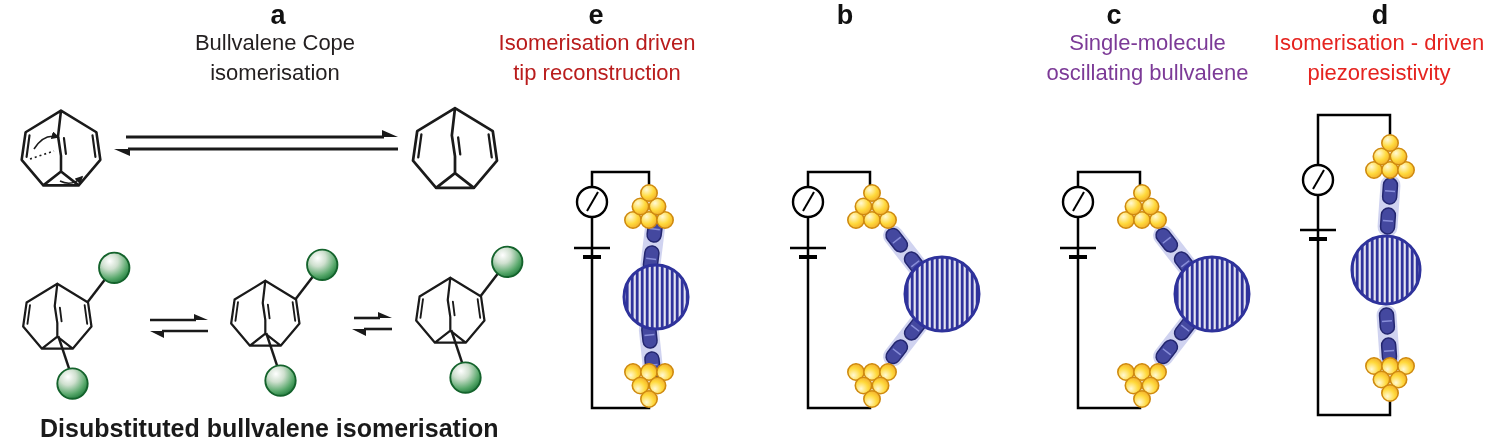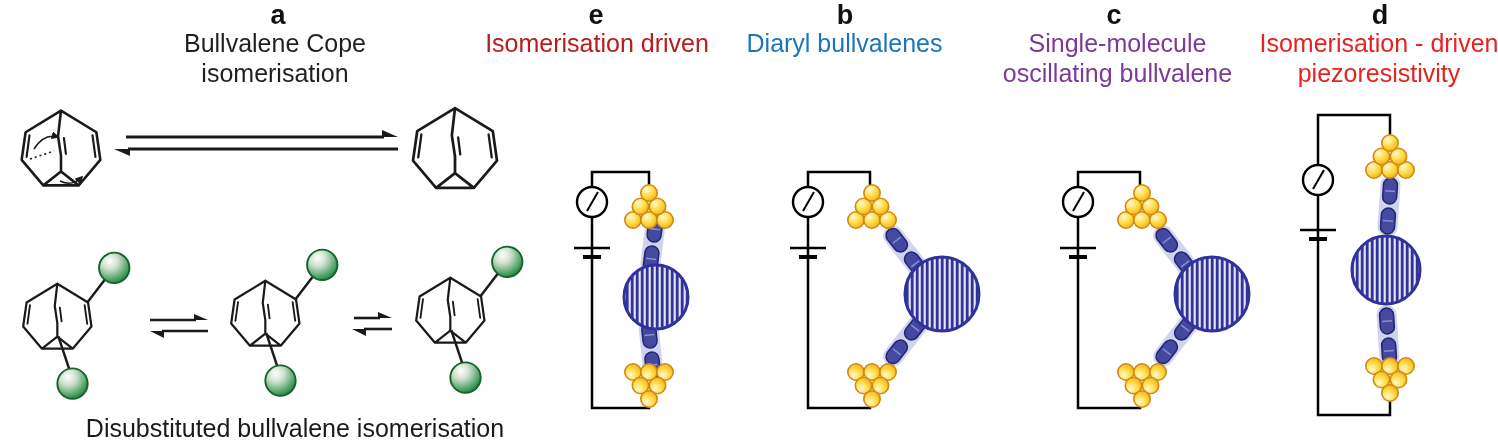--- a/index.html
+++ b/index.html
@@ -16,32 +16,32 @@
     transform:translateX(-50%);
     font-size:27px;
     font-weight:bold;
     color:#111;
     white-space:nowrap;
   }
   .panel-title{
     position:absolute;
     top:28px;
     text-align:center;
-    font-size:25px;
+    font-size:22px;
     line-height:30px;
     white-space:nowrap;
   }
   .panel-title div{white-space:nowrap;}
   .caption{
     position:absolute;
     top:414px;left:40px;width:510px;
-    text-align:center;
     font-size:25px;
     color:#1a1a1a;
     white-space:nowrap;
+    font-weight:bold;
   }
   svg{position:absolute;display:block;overflow:visible;}
   #chem-svg{left:0;top:85px;}
   #circuit-e{left:545px;top:160px;}
   #circuit-b{left:770px;top:160px;}
   #circuit-c{left:1040px;top:160px;}
   #circuit-d{left:1285px;top:100px;}
 </style>
 </head>
 <body>
@@ -118,25 +118,25 @@
   <div class="panel-label" style="left:845px">b</div>
   <div class="panel-label" style="left:1114px">c</div>
   <div class="panel-label" style="left:1380px">d</div>
 
   <div class="panel-title" style="left: 115px; width: 320px; color: rgb(35, 31, 32);">
     <div>Bullvalene Cope</div>
     <div>isomerisation</div>
   </div>
   <div class="panel-title" style="left: 468px; width: 258px; color: #b91c1c;">
     <div>Isomerisation driven</div>
+    <div>tip reconstruction</div>
   </div>
   <div class="panel-title" style="left: 712px; width: 265px; color: rgb(27, 117, 188);">
-    <div>Diaryl  bullvalenes</div>
-  </div>
-  <div class="panel-title" style="left: 986px; width: 263px; color: rgb(124, 58, 151);">
+  </div>
+  <div class="panel-title" style="left: 1016px; width: 263px; color: rgb(124, 58, 151);">
     <div>Single-molecule</div>
     <div>oscillating bullvalene</div>
   </div>
   <div class="panel-title" style="left: 1248px; width: 262px; color: rgb(229, 35, 31);">
     <div>Isomerisation - driven</div>
     <div>piezoresistivity</div>
   </div>
 
   <svg id="chem-svg" width="540" height="335" viewBox="0 0 540 335">
 

